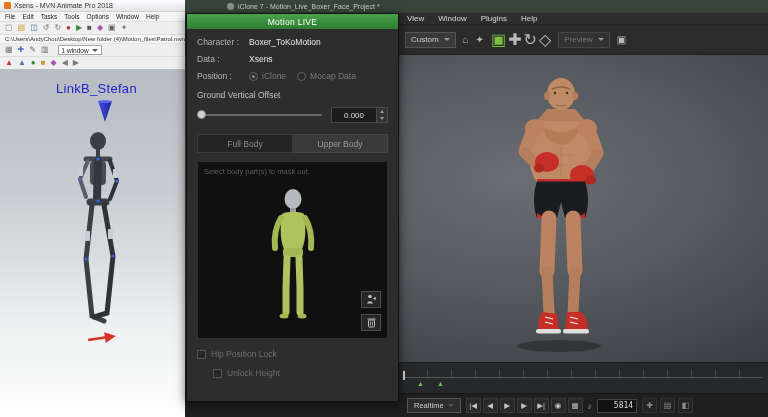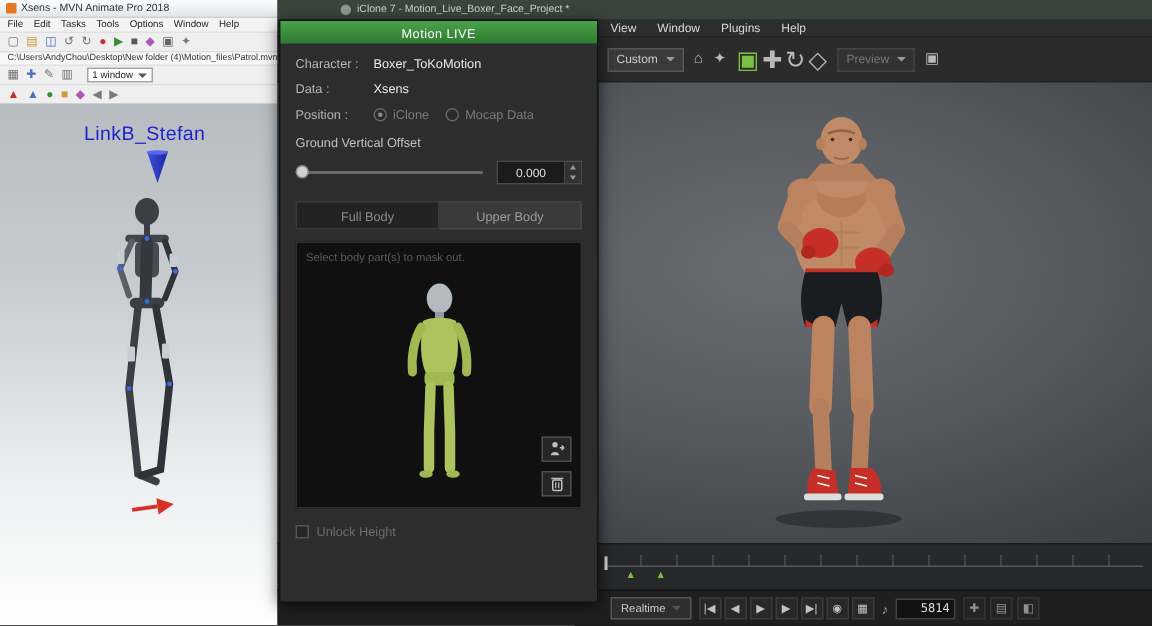--- a/index.html
+++ b/index.html
@@ -78,21 +78,21 @@
   .tab.active{background:#232323;border:1px solid #3c3c3c;color:#8b8b8b}
   .tab.inactive{background:#3a3a3a;border:1px solid #454545;border-left:none;color:#9b9b9b}
   .mask-panel{height:178px;flex:none;background:#101010;border:1px solid #2e2e2e;position:relative;margin-bottom:10px}
   .mask-hint{position:absolute;left:6px;top:5px;color:#5b5b5b;font-size:7.5px}
   .mannequin{position:absolute;left:50%;top:26px;transform:translateX(-50%)}
   .mask-btn{position:absolute;right:6px;width:20px;height:17px;background:#262626;border:1px solid #4e4e4e;display:flex;align-items:center;justify-content:center}
   .mask-btn.b1{bottom:30px}
   .mask-btn.b2{bottom:7px}
   .ml-check{display:flex;align-items:center;gap:5px;margin-bottom:9px;font-size:8.5px;color:#6d6d6d}
   .checkbox{width:9px;height:9px;border:1px solid #555;background:#262626;flex:none}
-  .indent{}
+  .indent{margin-left:16px}
 </style>
 </head>
 <body>
 
 <div class="canvas">
 
   <div class="xsens">
     <div class="x-titlebar">
       <span class="x-appicon"></span>
       <span class="x-title">Xsens - MVN Animate Pro 2018</span>
@@ -388,20 +388,24 @@
         <div class="mask-btn b2">
           <svg width="9" height="11" viewBox="0 0 9 11">
             <rect x="1.5" y="3" width="6" height="7" rx="1" fill="none" stroke="#c0c0c0" stroke-width="1"></rect>
             <line x1="0.5" y1="2" x2="8.5" y2="2" stroke="#c0c0c0" stroke-width="1"></line>
             <line x1="3.5" y1="4.5" x2="3.5" y2="8.5" stroke="#c0c0c0" stroke-width="0.8"></line>
             <line x1="5.5" y1="4.5" x2="5.5" y2="8.5" stroke="#c0c0c0" stroke-width="0.8"></line>
           </svg>
         </div>
       </div>
 
+      <div class="ml-check">
+        <span class="checkbox"></span>
+        <span>Hip Position Lock</span>
+      </div>
       <div class="ml-check indent">
         <span class="checkbox"></span>
         <span>Unlock Height</span>
       </div>
 
     </div>
   </div>
 
 </div>
 

